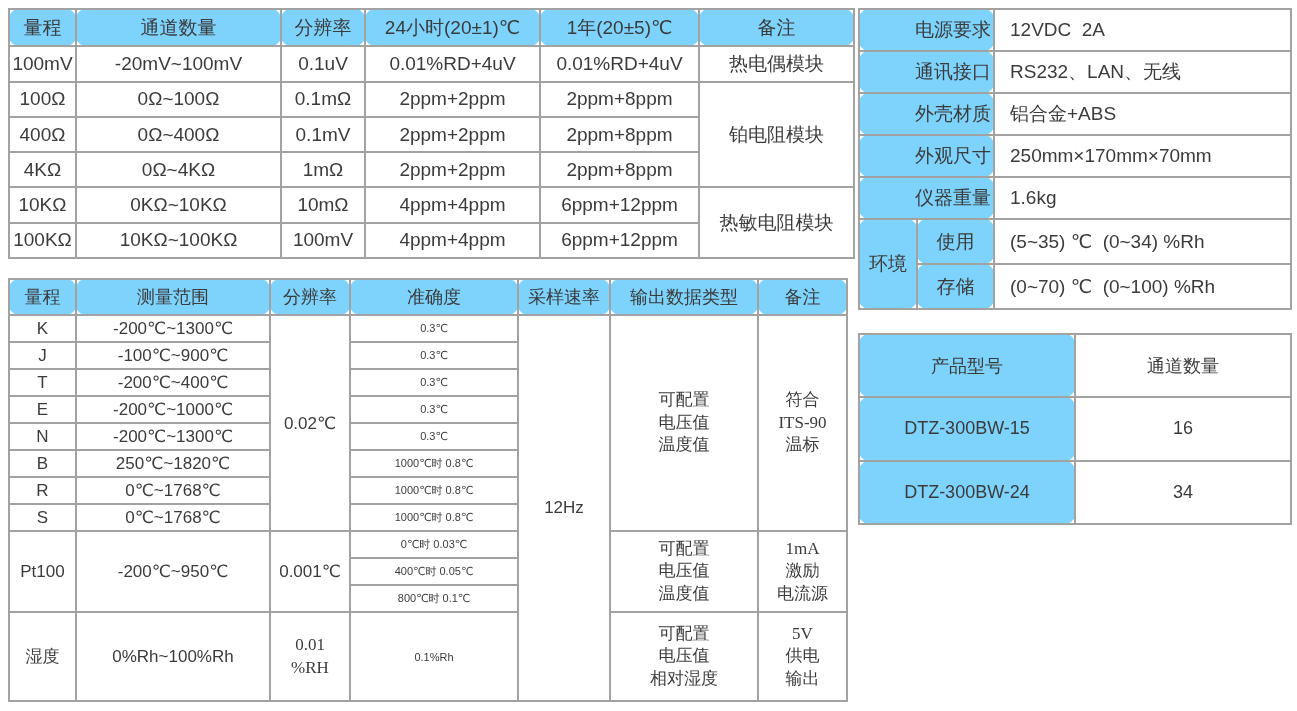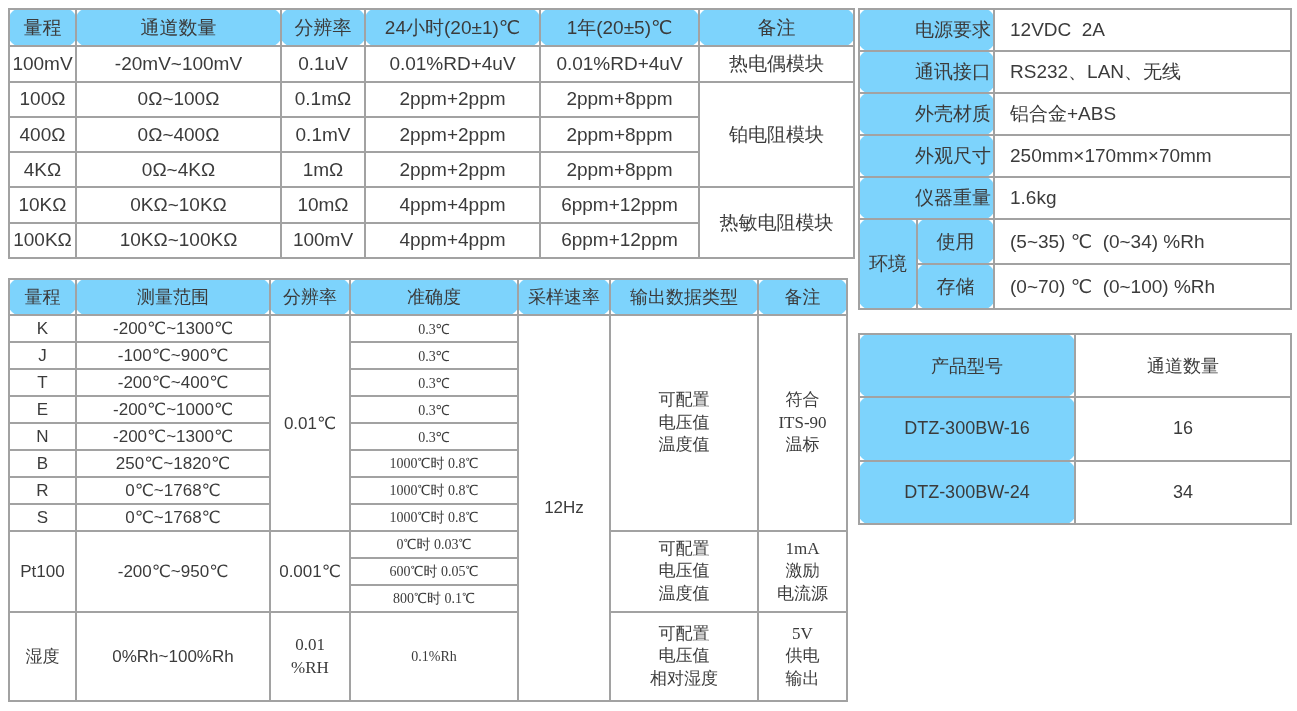--- a/index.html
+++ b/index.html
@@ -18,21 +18,21 @@
   .ml{white-space:pre-line;line-height:1.32;font-family:Liberation Serif, serif;}
   
   #t1{left:8px;top:8px;width:845px;height:251px;font-size:19px;}
   #t1 tr{height:35px;}
   #t1 tr.hd{height:37px;}
   
   #t2{left:8px;top:278px;width:838px;height:424px;font-size:17px;}
   #t2 tr{height:27px;}
   #t2 tr.hd{height:36px;font-size:18px;}
   #t2 tr.hum{height:89px;}
-  #t2 td.acc{font-size:14px;font-family:Liberation Serif, serif;}
+  #t2 td.acc{font-size:11px;}
   
   #t3{left:858px;top:8px;width:432px;height:300px;font-size:19px;}
   #t3 tr{height:42px;}
   #t3 tr.env{height:45px;}
   #t3 td.lbl{text-align:right;}
   #t3 td.val{text-align:left;padding-left:15px;white-space:pre-wrap;margin-top:34px;}
   
   #t4{left:858px;top:333px;width:432px;height:192px;font-size:18px;}
   #t4 tr{height:32px;}
 </style>
@@ -121,21 +121,21 @@
     <th>测量范围</th>
     <th>分辨率</th>
     <th>准确度</th>
     <th>采样速率</th>
     <th>输出数据类型</th>
     <th>备注</th>
   </tr>
   <tr>
     <td>K</td>
     <td>-200℃~1300℃</td>
-    <td rowspan="8">0.01℃</td>
+    <td rowspan="8">0.02℃</td>
     <td class="acc">0.3℃</td>
     <td rowspan="12">12Hz</td>
     <td rowspan="8" class="ml">可配置
 电压值
 温度值</td>
     <td rowspan="8" class="ml">符合
 ITS-90
 温标</td>
   </tr>
   <tr>
@@ -179,21 +179,21 @@
     <td rowspan="3">0.001℃</td>
     <td class="acc">0℃时 0.03℃</td>
     <td rowspan="3" class="ml">可配置
 电压值
 温度值</td>
     <td rowspan="3" class="ml">1mA
 激励
 电流源</td>
   </tr>
   <tr>
-    <td class="acc">600℃时 0.05℃</td>
+    <td class="acc">400℃时 0.05℃</td>
   </tr>
   <tr>
     <td class="acc">800℃时 0.1℃</td>
   </tr>
   <tr class="hum">
     <td>湿度</td>
     <td>0%Rh~100%Rh</td>
     <td class="ml">0.01
 %RH</td>
     <td class="acc">0.1%Rh</td>
@@ -250,21 +250,21 @@
   <colgroup>
     <col style="width:216px">
       <col style="width:216px">
   </colgroup>
   <tbody>
       <tr>
     <td class="pink">产品型号</td>
     <td>通道数量</td>
   </tr>
   <tr>
-    <td class="pink">DTZ-300BW-16</td>
+    <td class="pink">DTZ-300BW-15</td>
     <td>16</td>
   </tr>
   <tr>
     <td class="pink">DTZ-300BW-24</td>
     <td>34</td>
   </tr>
 </tbody>
   </table>
 
 </body></html>

